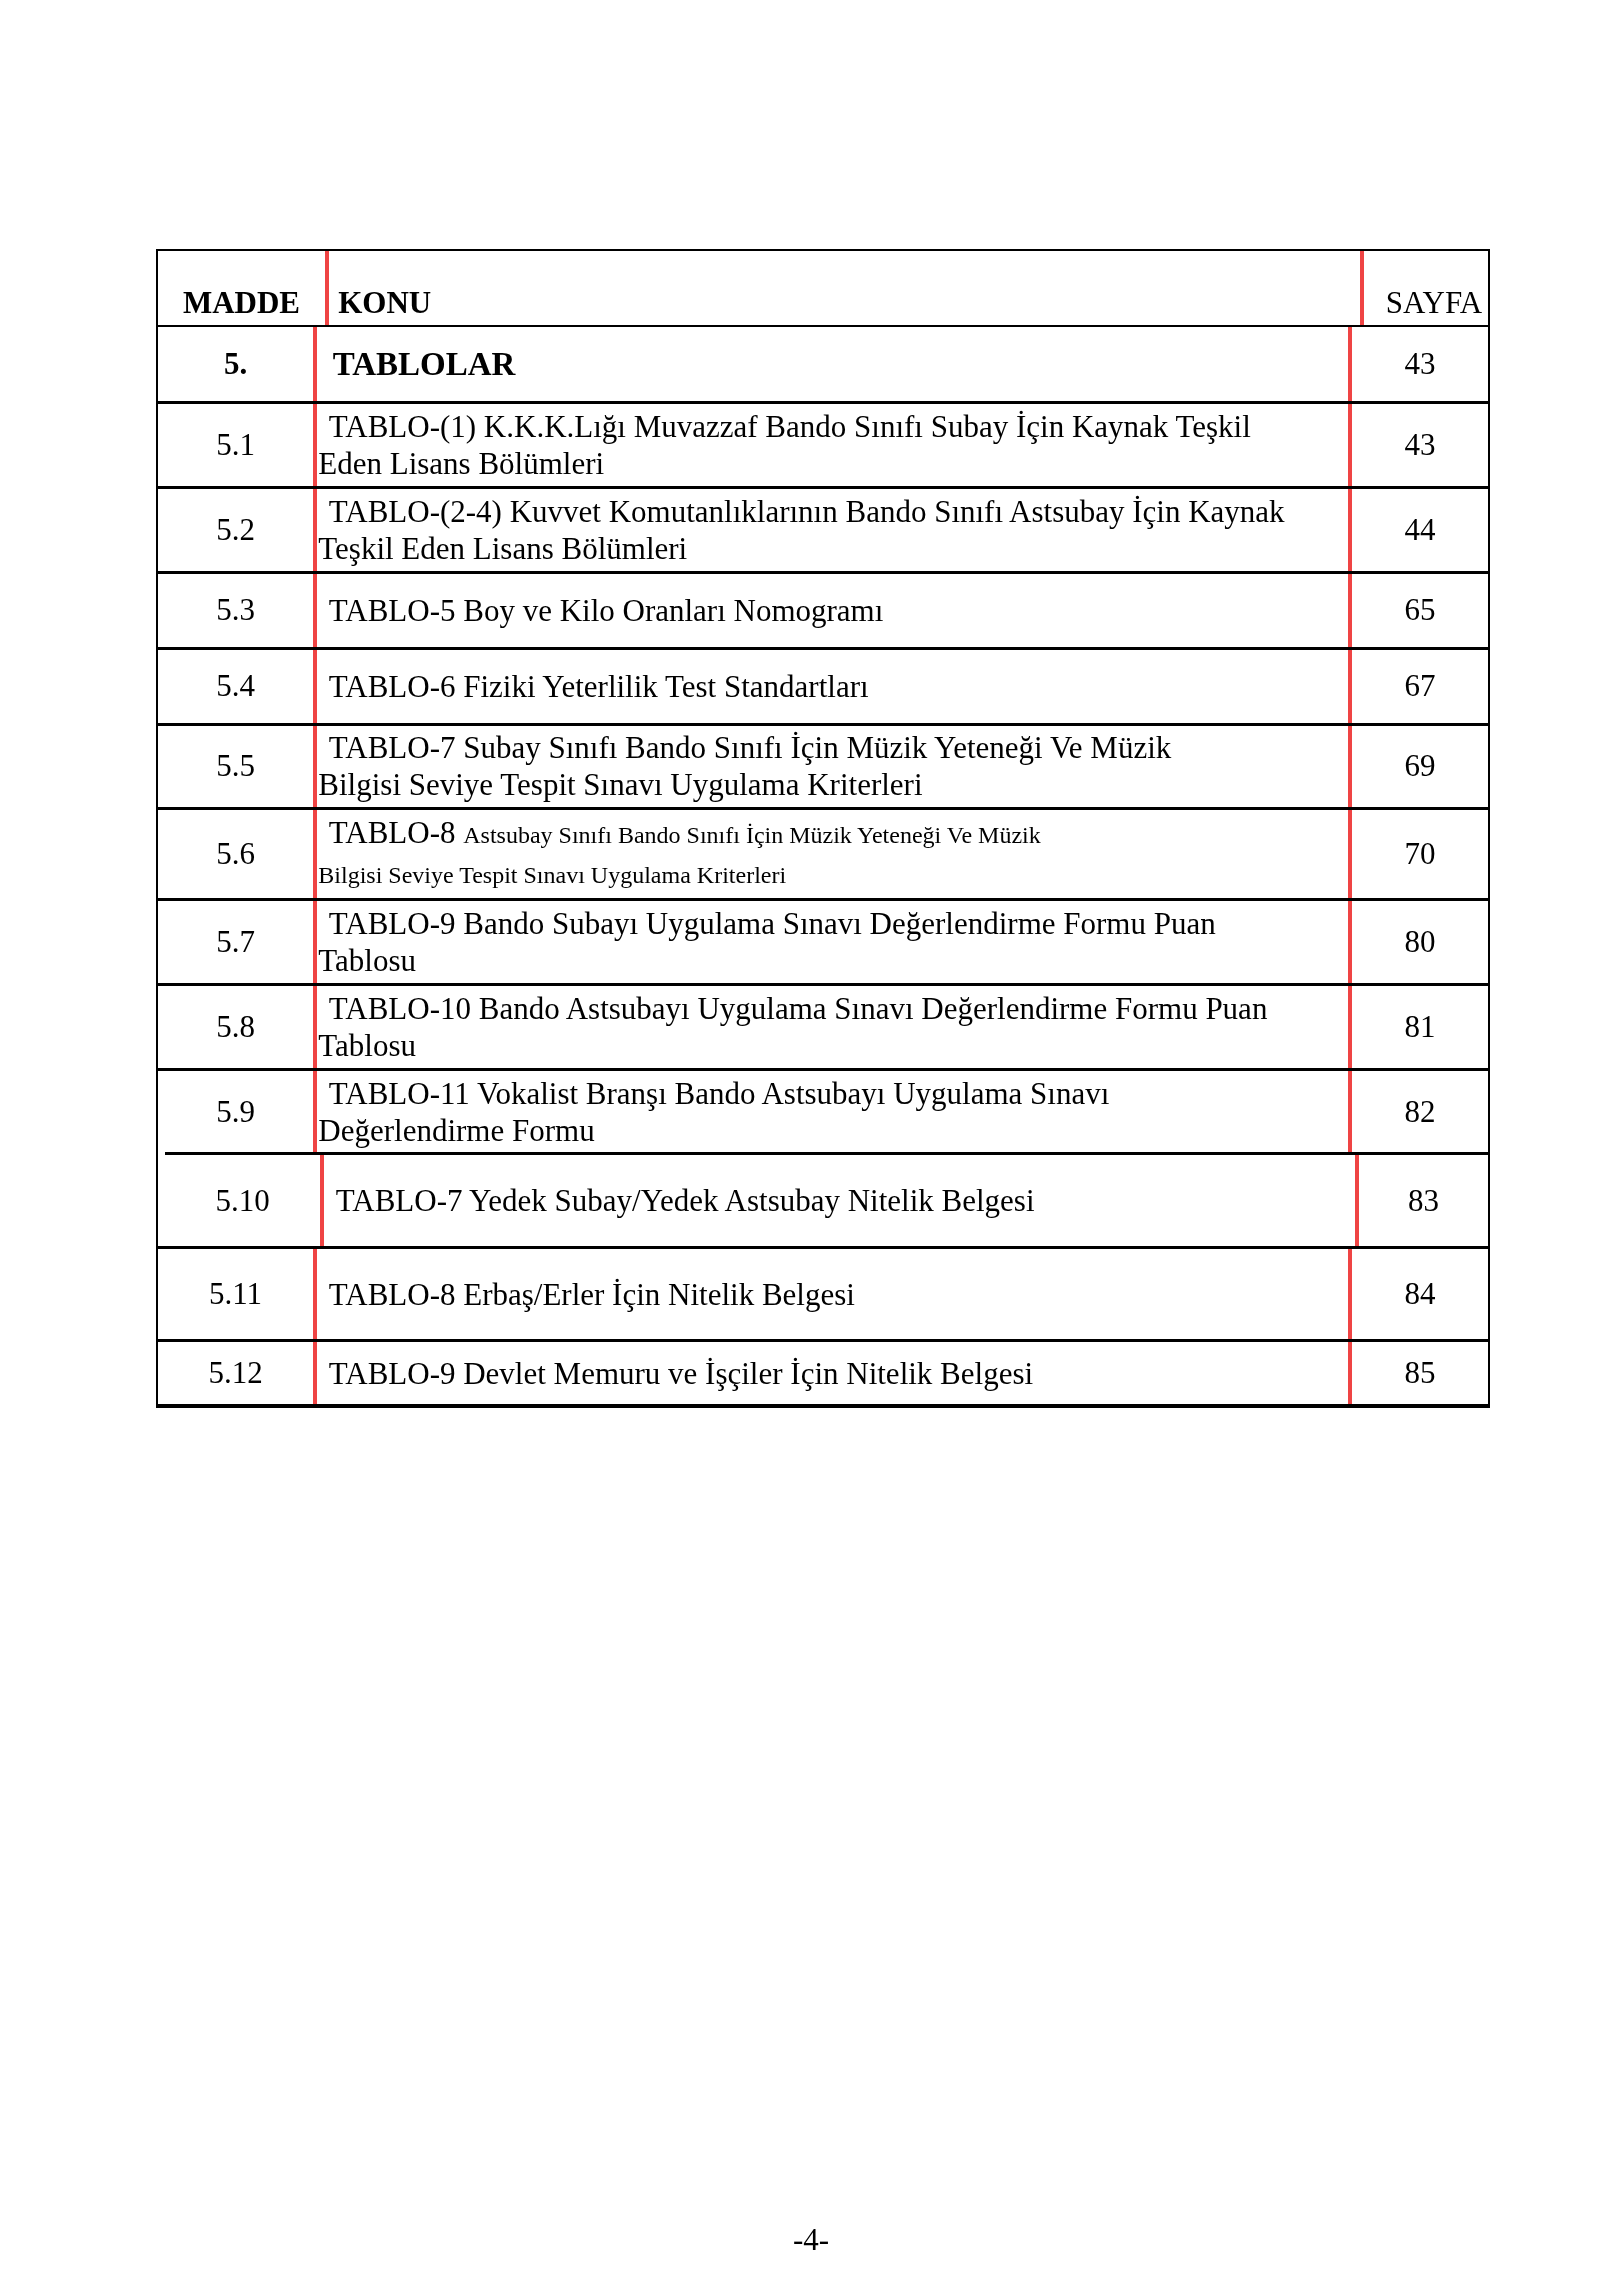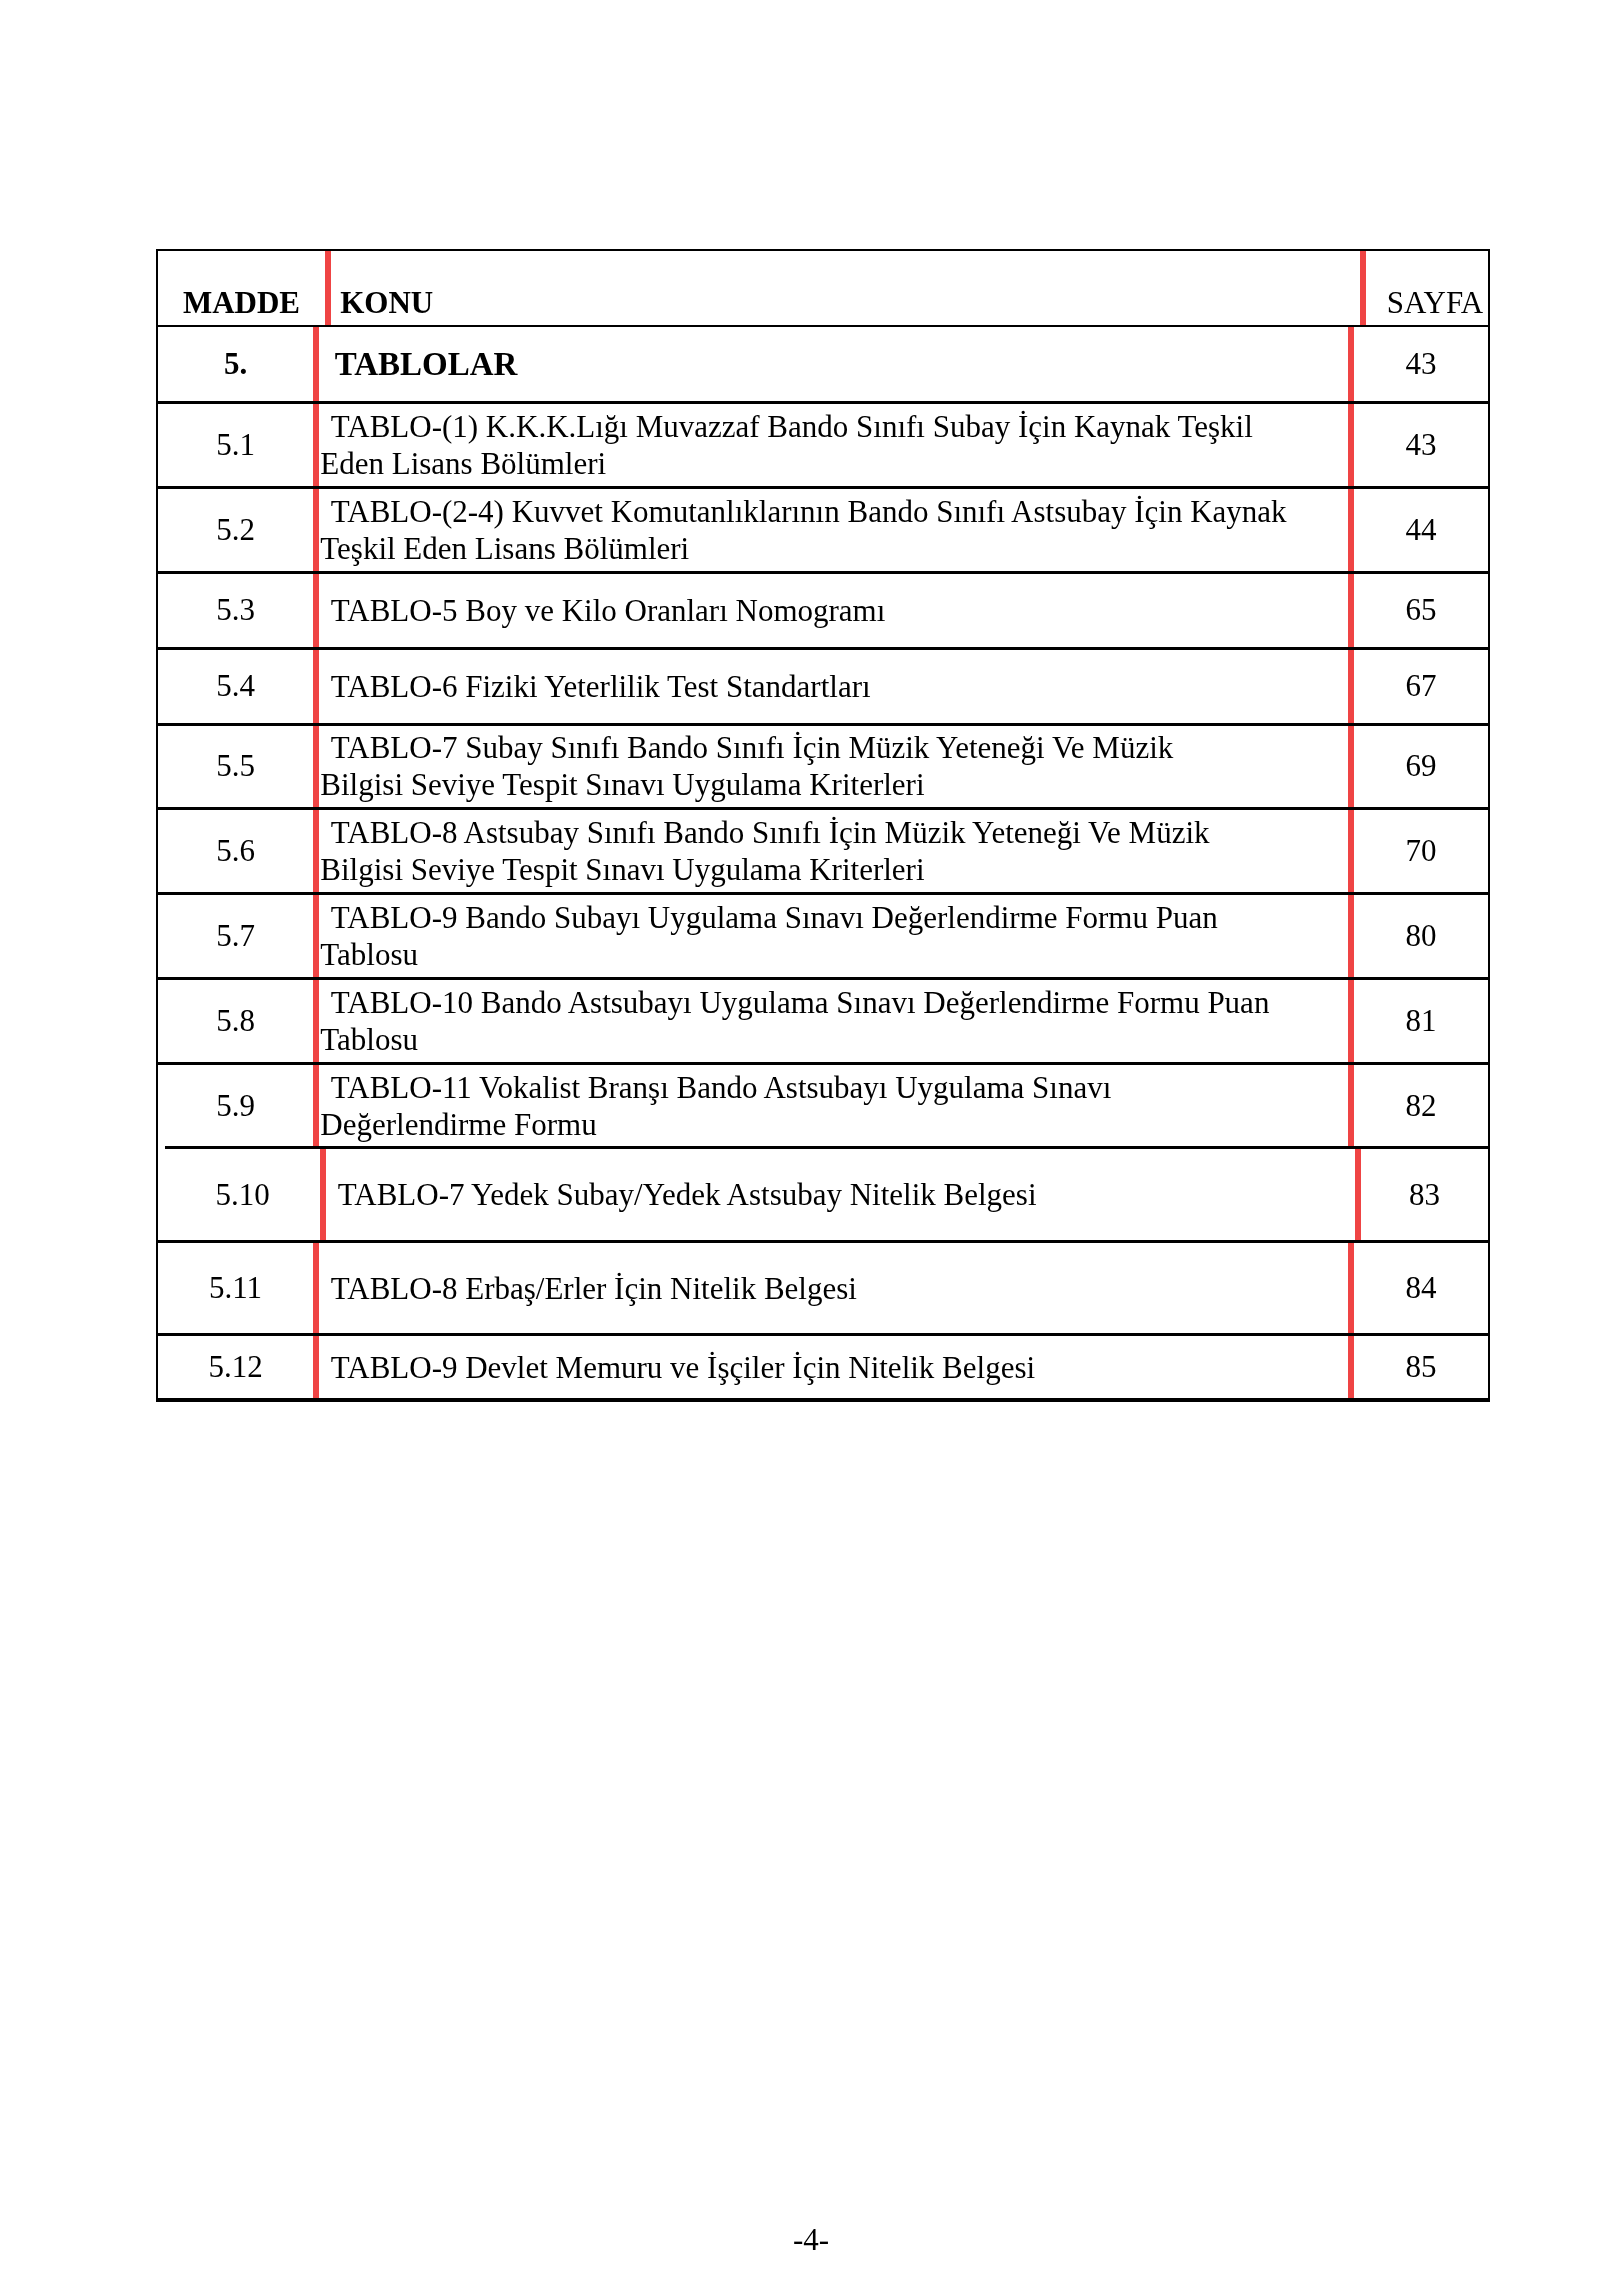--- a/index.html
+++ b/index.html
@@ -24,37 +24,37 @@
   }
   .grid3 {
     display: grid;
     grid-template-columns: 155px 1035px auto;
   }
   .header-row { min-height: 74px; }
   .t-row { border-top: 3.9px solid #000; }
   .t-row.first { border-top: 2px solid #000; }
   .c { display: flex; }
   
-  .c-konu, .c-sayfa { border-left: 6px solid #ef4444; }
+  .c-konu, .c-sayfa { border-left: 4px solid #ef4444; }
   
   .h-c { align-items: flex-end; padding-bottom: 5.2px; font-size: 31px; line-height: 1.05; margin-left: 12px; }
   .h-madde { justify-content: center; font-weight: bold; }
   .h-konu  { justify-content: flex-start; padding-left: 9.2px; font-weight: bold; }
   .h-sayfa { justify-content: center; font-weight: normal; padding-left: 16px; }
   
   .b-madde { justify-content: center; align-items: center; font-size: 31px; }
   .b-konu  { align-items: center; padding: 3.9px 9.2px 3.9px 1.3px; }
   .b-sayfa { justify-content: center; align-items: center; font-size: 31px; }
   .konu-text {
     font-size: 31px;
     line-height: 37px;
     text-indent: 10.5px;
     white-space: pre-line;
   }
-  .konu-rest.small { font-size: 31px; }
+  .konu-rest.small { font-size: 24px; }
   
   .rows .t-row { min-height: 76px; }
   .rows .t-row:nth-child(7)  { min-height: 72px; }
   .rows .t-row:nth-child(11) { min-height: 94px; margin-left: 7px; }
   .rows .t-row:nth-child(12) { min-height: 93px; }
   .rows .t-row:nth-child(13) { min-height: 65px; }
   
   .t-row.bold .b-madde { font-weight: bold; }
   .t-row.bold .konu-text { font-weight: bold; font-size: 33px; text-indent: 14.4px; }
   .footer {

